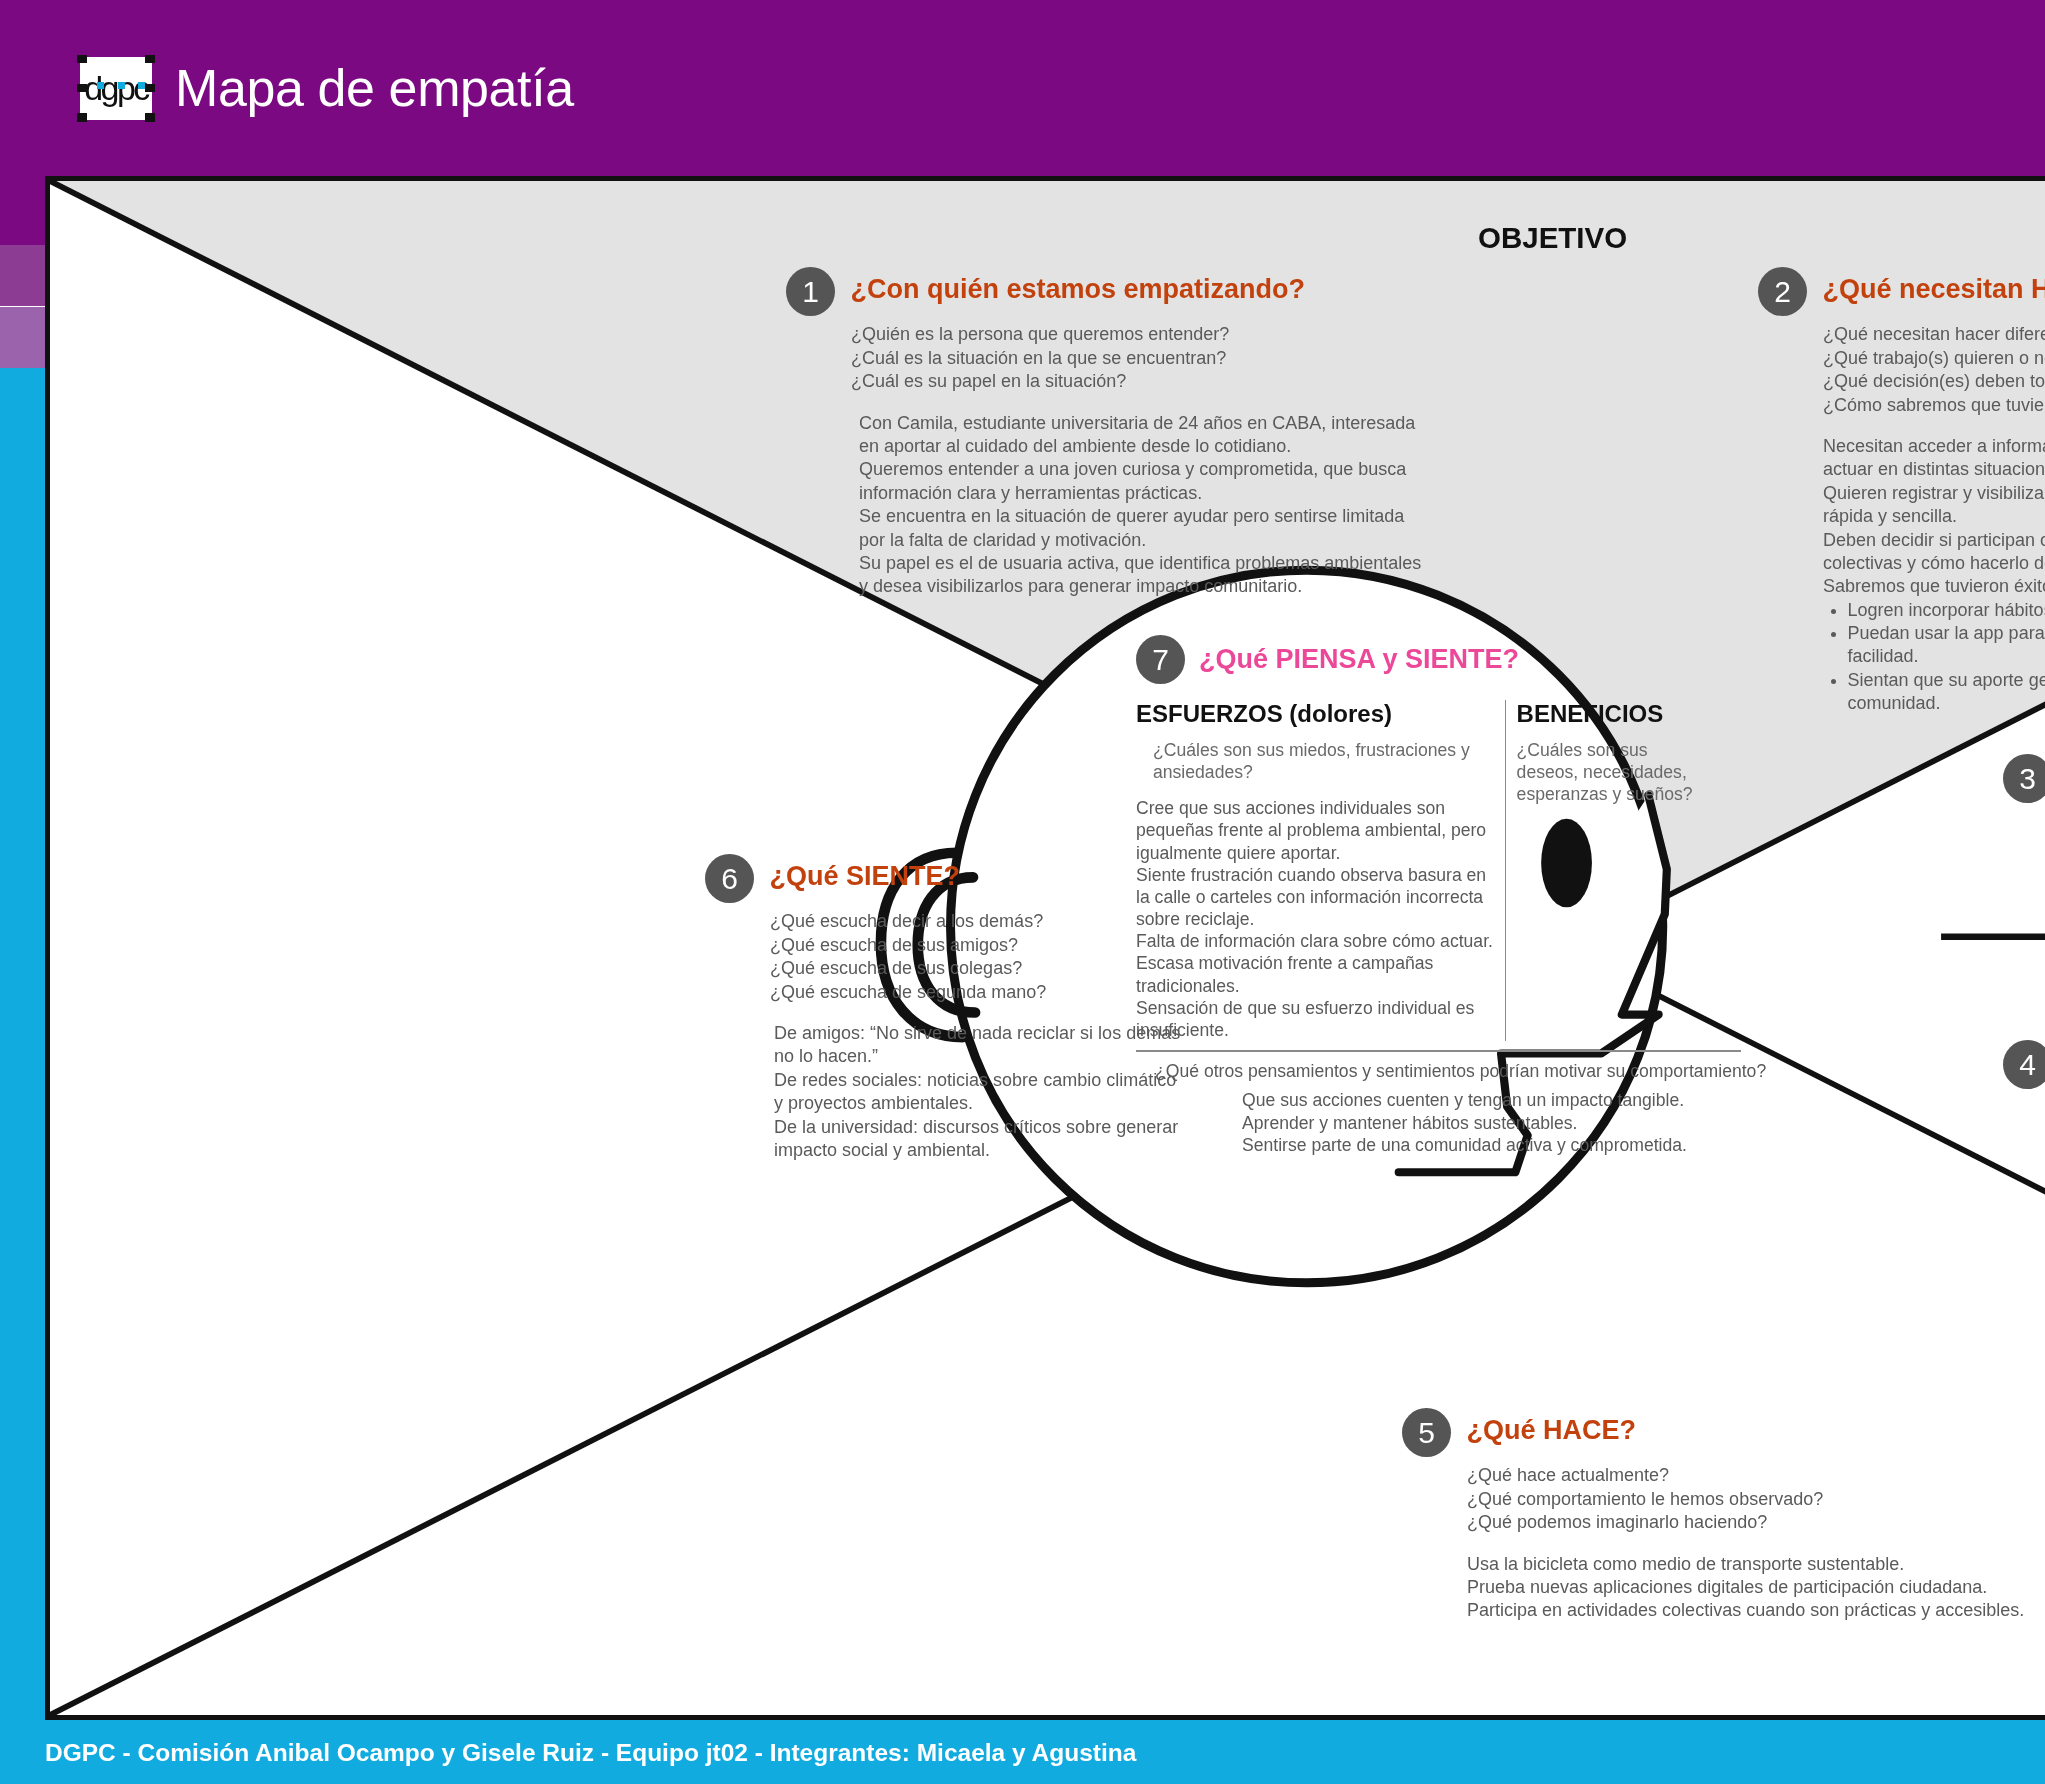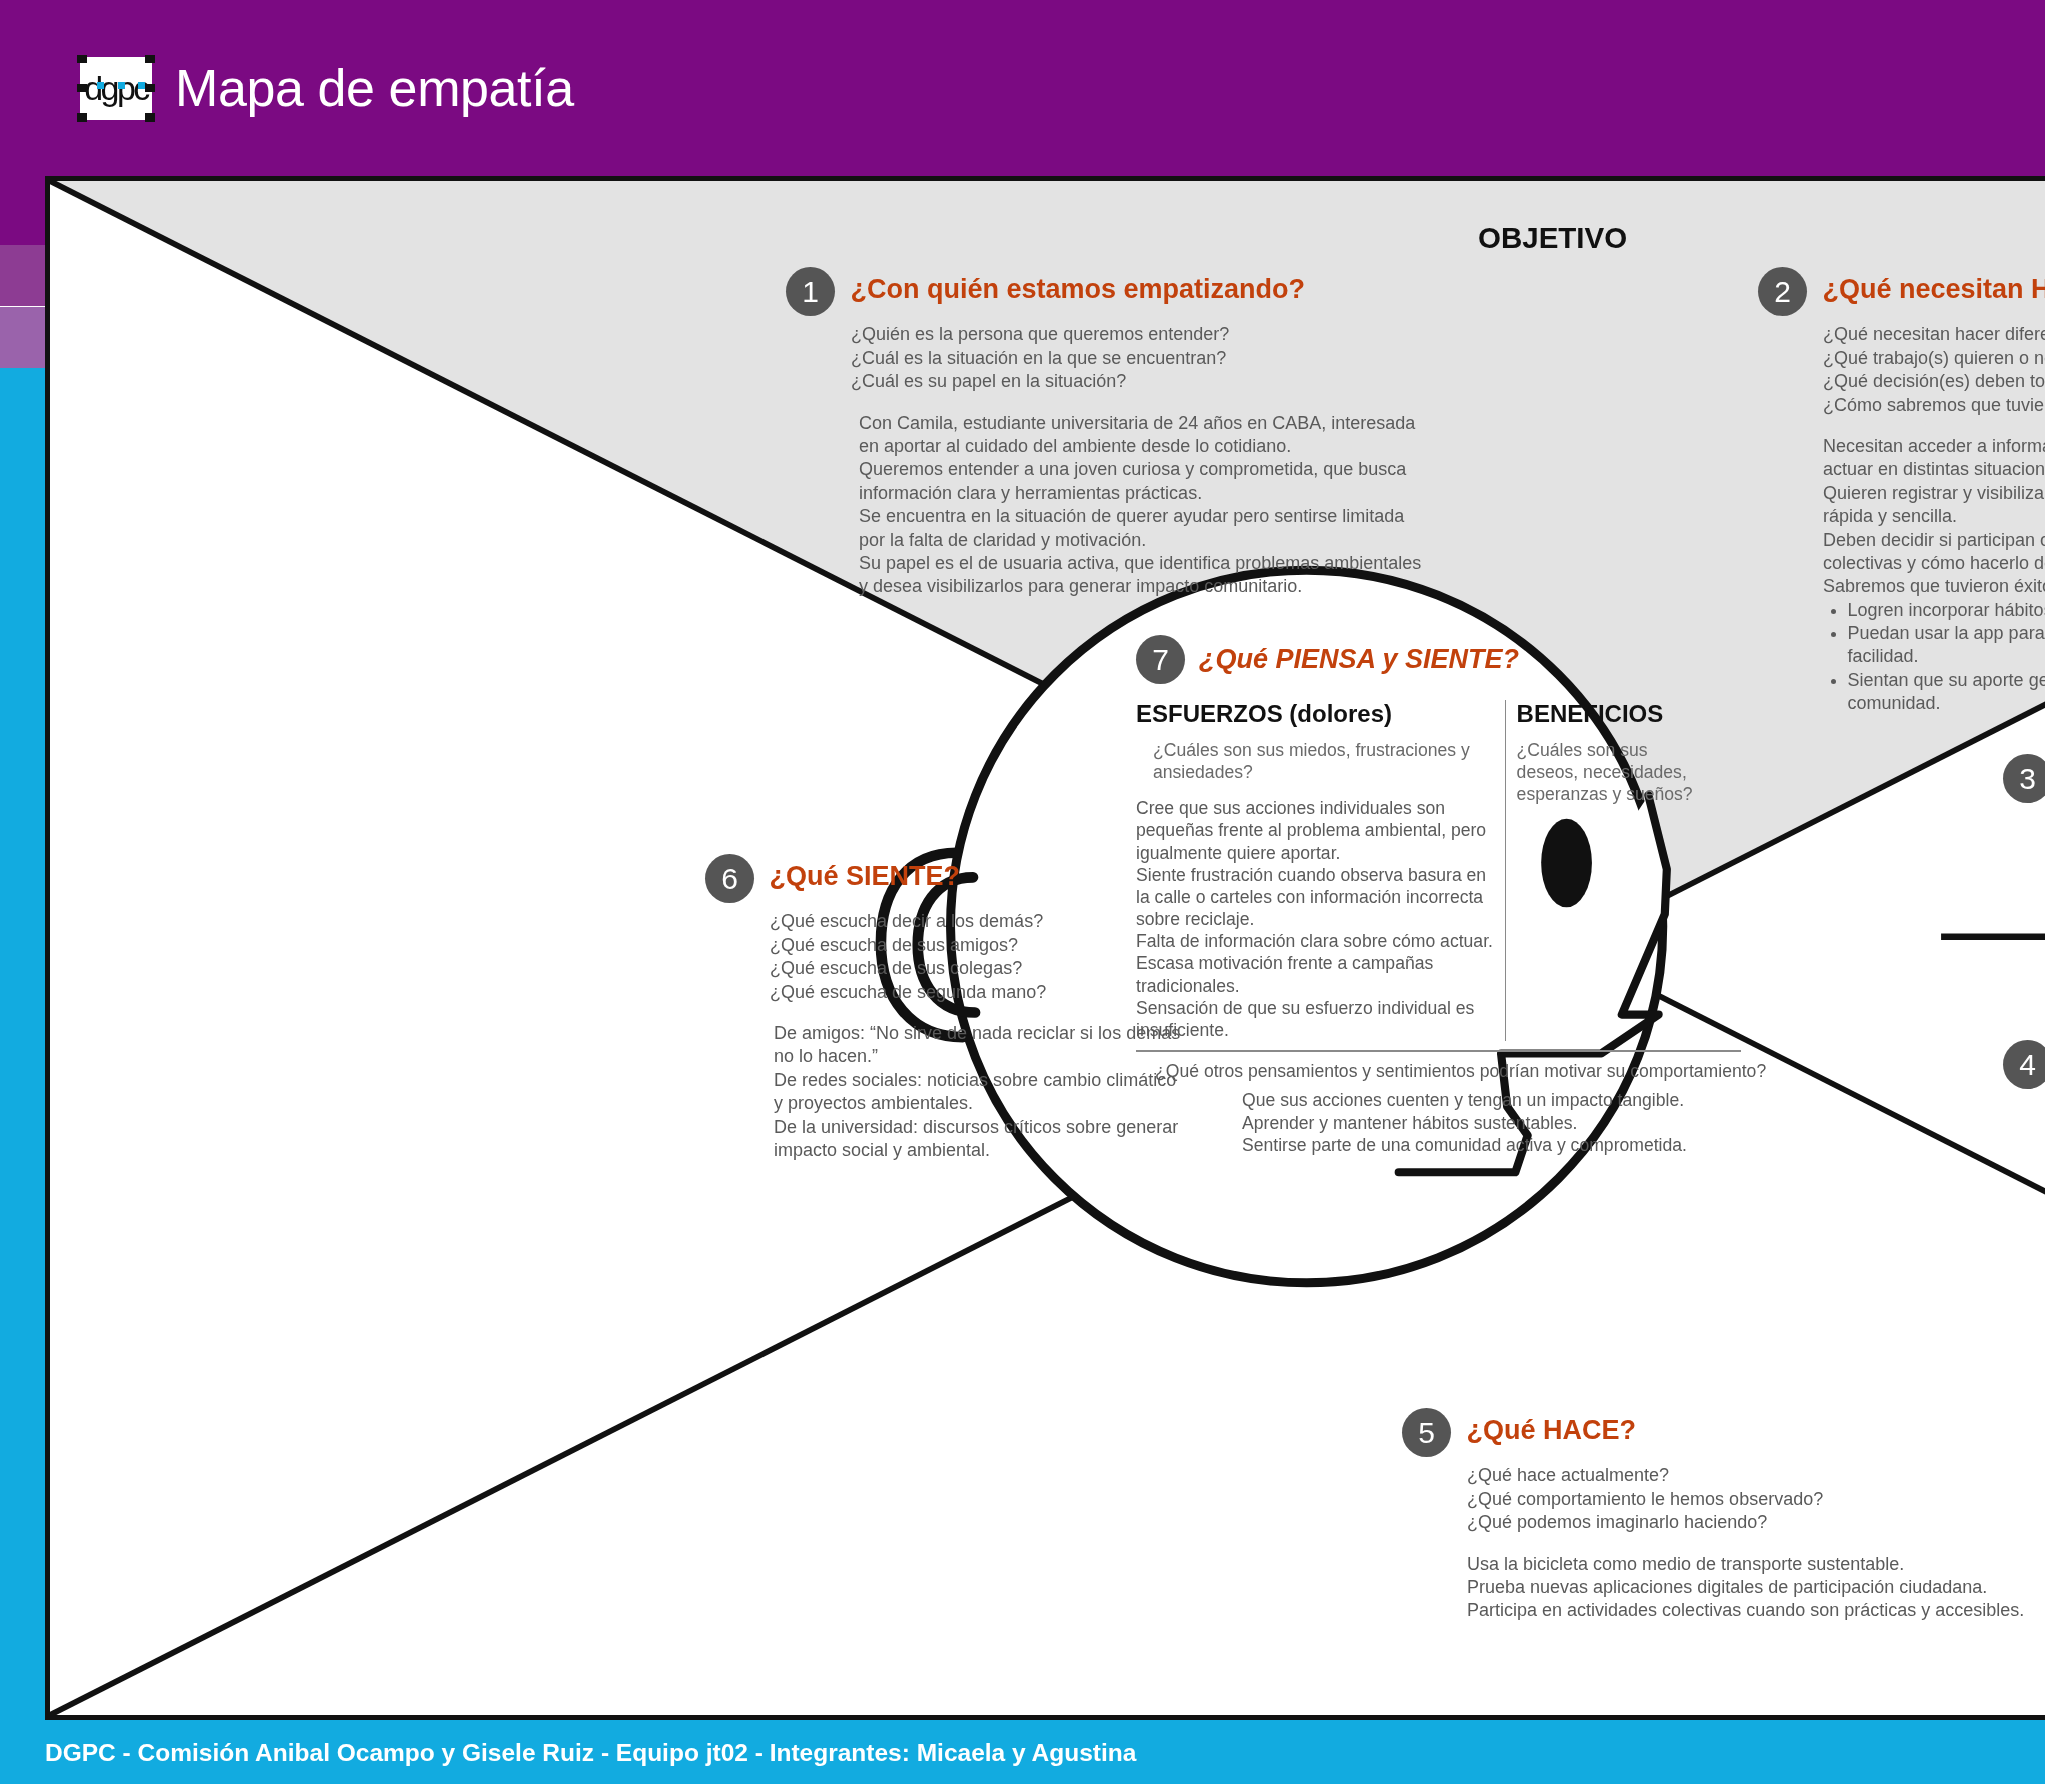--- a/index.html
+++ b/index.html
@@ -104,21 +104,21 @@
   .cols{display:flex;}
 
   .bullets{margin:0;padding-left:24.5px;}
   .bullets li{margin:0;}
 
   
   #block7{
     position:absolute;left:1086px;top:454px;width:732px;z-index:25;
   }
   #b7-head{display:flex;align-items:center;}
-  #b7-title{font-size:27px;font-weight:bold;color:#c2410c;margin-left:14px;white-space:nowrap;font-style:italic;}
+  #b7-title{font-size:27px;font-weight:bold;color:#ec4899;margin-left:14px;white-space:nowrap;}
   #b7-cols{display:flex;margin-top:16.4px;}
   .b7col{}
   #b7-col-left{width:360px;padding-right:9px;border-right:1.2px solid #8a8a8a;}
   #b7-col-right{width:196px;padding-left:10.6px;}
   .b7-colhead{font-size:24px;font-weight:bold;color:#111;margin-bottom:10.6px;white-space:nowrap;}
   .b7-q{color:#6a6a6a;font-size:17.6px;line-height:1.26;margin-left:17px;}
   .b7-a{color:#5a5a5a;font-size:17.6px;line-height:1.26;margin-top:14px;}
   #b7-rule{height:2px;background:#8a8a8a;width:605px;margin-top:9px;}
   #b7-bottomq{color:#5a5a5a;font-size:17.6px;margin-top:9px;margin-left:19px;}
   #b7-bottoma{color:#5a5a5a;font-size:17.6px;line-height:1.26;margin-top:7.4px;margin-left:106px;}

